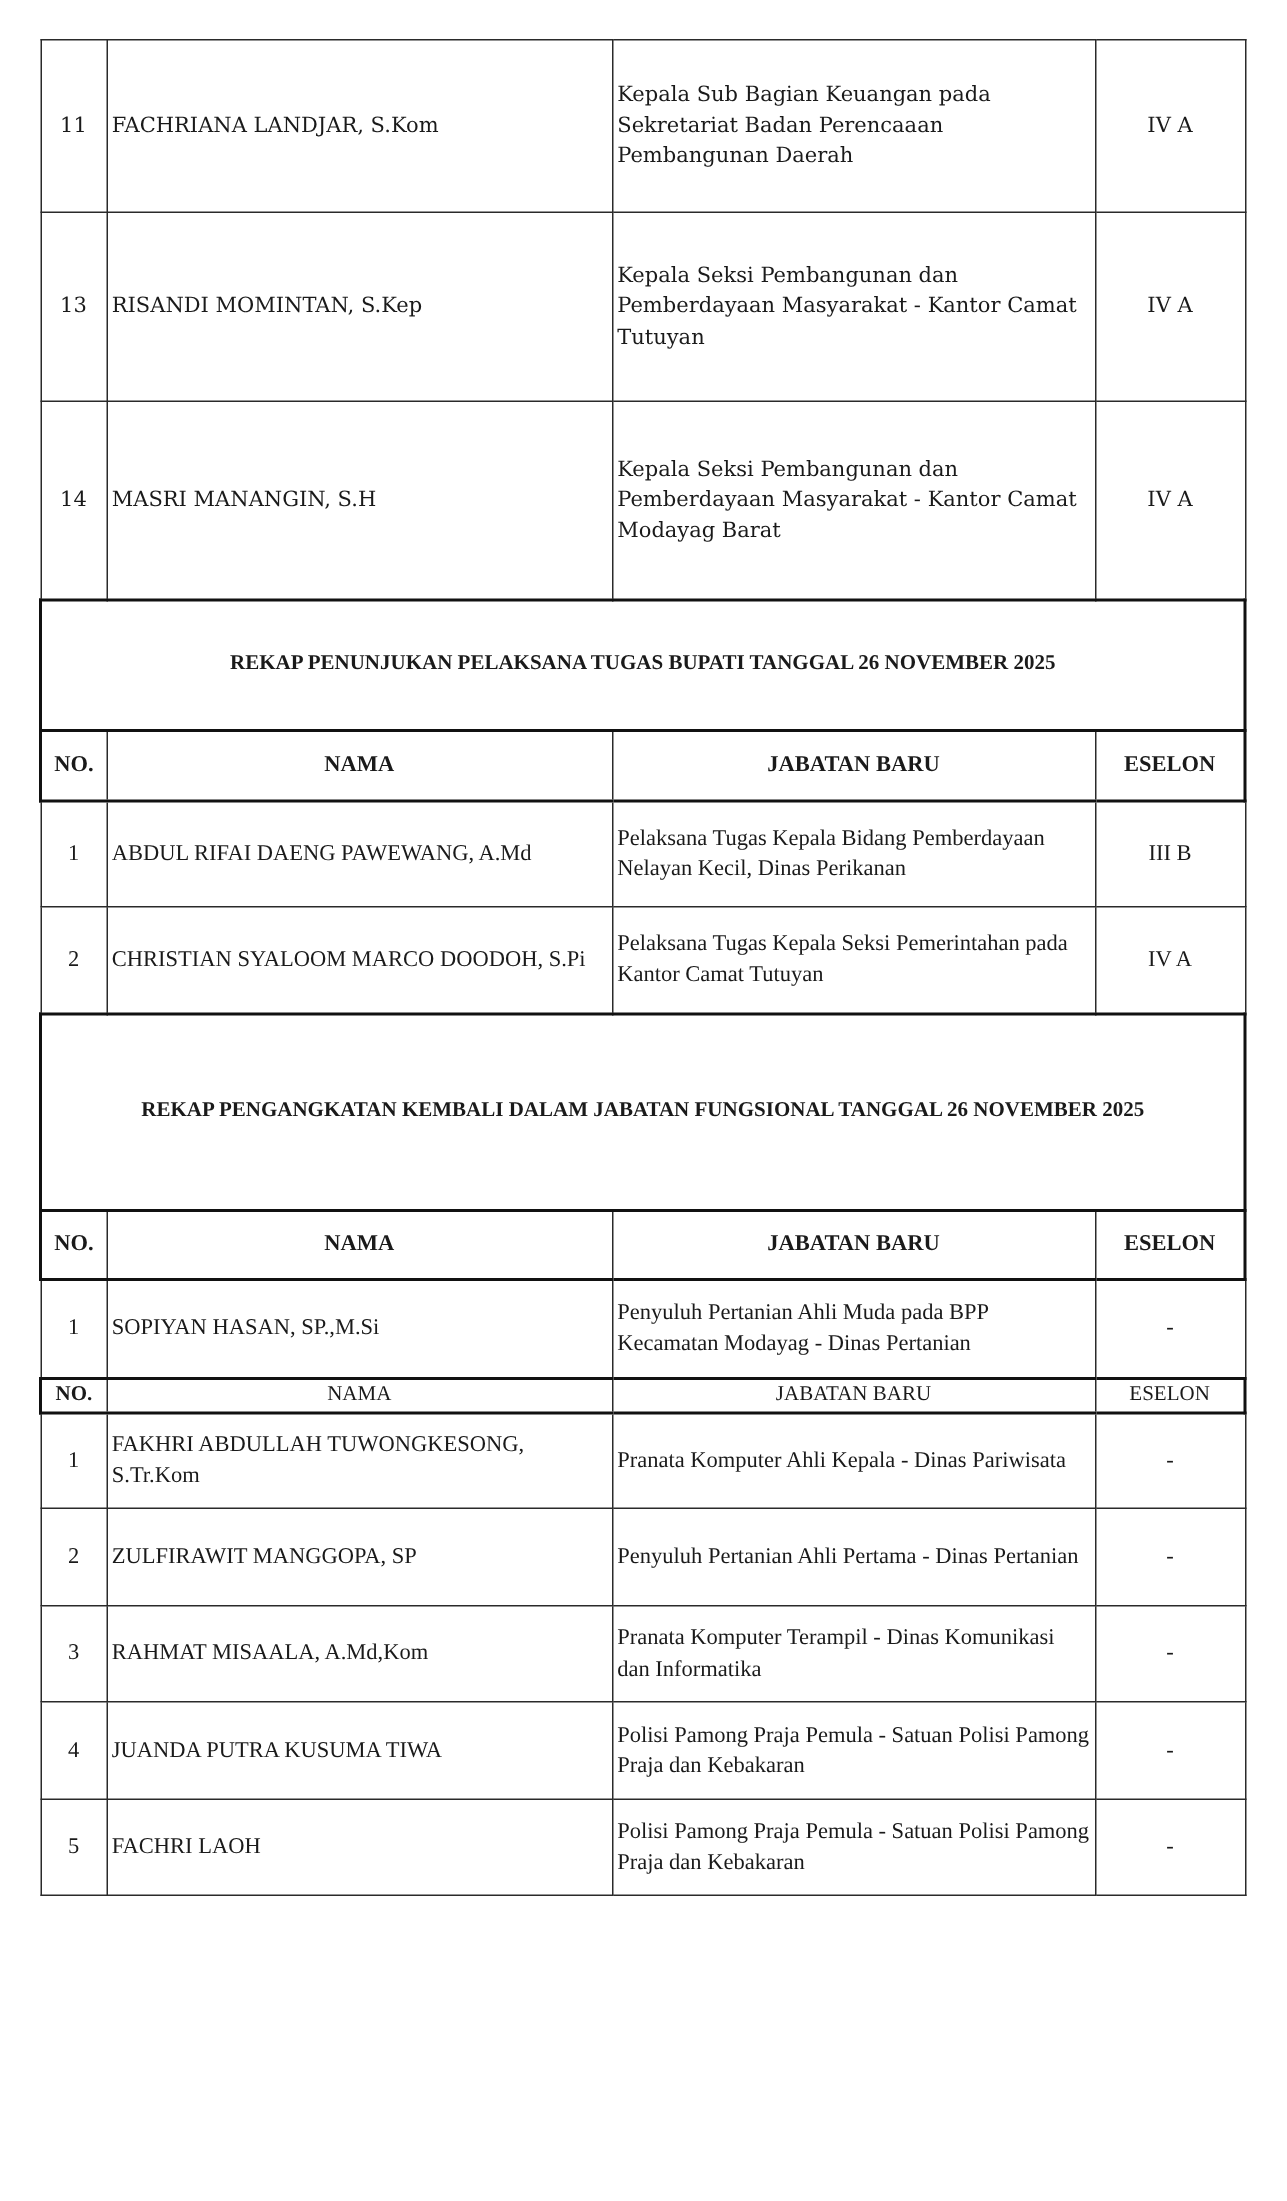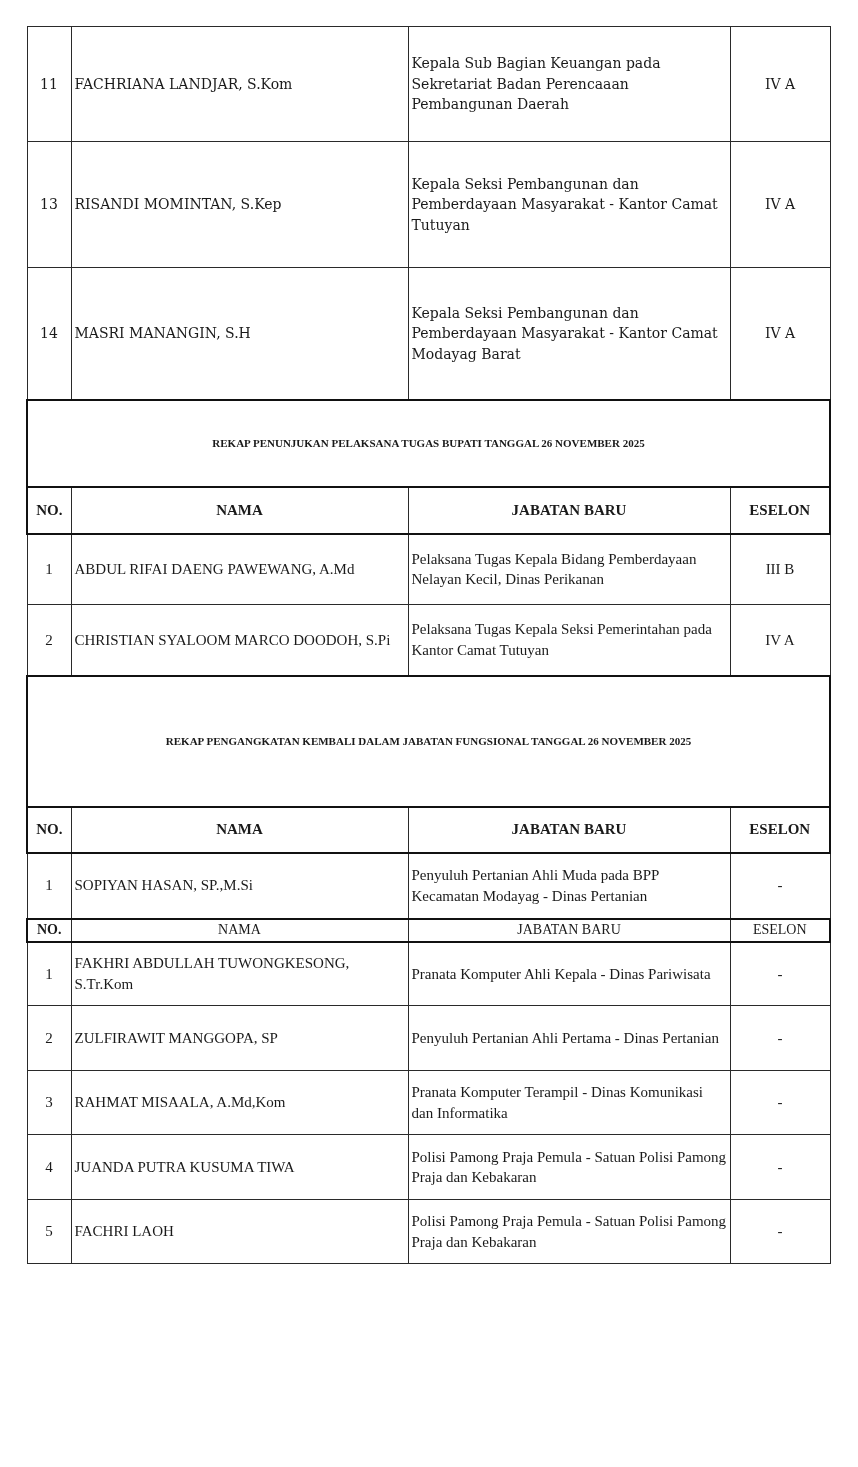--- a/index.html
+++ b/index.html
@@ -3,21 +3,21 @@
 <meta charset="utf-8">
 <style>
   html, body { margin:0; padding:0; background:#ffffff; }
   body { width:858px; height:1467px; position:relative; font-family:"DejaVu Serif", serif; color:#1a1a1a; overflow:hidden; }
   .doc { position:absolute; left:26px; top:26px; width:803px; }
   table { border-collapse:collapse; width:803px; table-layout:fixed; }
   td { border:1px solid #2a2a2a; padding:0 3px; font-size:14px; line-height:20.5px; vertical-align:middle; box-sizing:border-box; }
   col.c1 { width:44px; } col.c2 { width:337px; } col.c3 { width:322px; } col.c4 { width:100px; }
   td.no { text-align:center; padding:4px; }
   td.es { text-align:center; }
-  td.title { text-align:center; font-weight:bold; font-size:11px; line-height:22px; border:2px solid #111; padding:0 20px; font-family:"Liberation Serif", serif; }
+  td.title { text-align:center; font-weight:bold; font-size:14px; line-height:22px; border:2px solid #111; padding:0 20px; font-family:"Liberation Serif", serif; }
   tr.hdr td { font-weight:bold; text-align:center; font-size:15px; border-top:2px solid #111; border-bottom:2px solid #111; font-family:"Liberation Serif", serif; }
   tr.hdr td:first-child { border-left:2px solid #111;margin-left:48px; }
   tr.hdr td:last-child { border-right:2px solid #111; }
   tr.hdr.plain td { font-weight:normal; font-size:14px; line-height:18px; }
   tr.hdr.plain td:first-child { font-weight:bold; }
   .narrow td { font-family:"Liberation Serif", serif; font-size:15px; }
 </style>
 </head>
 <body>
 

